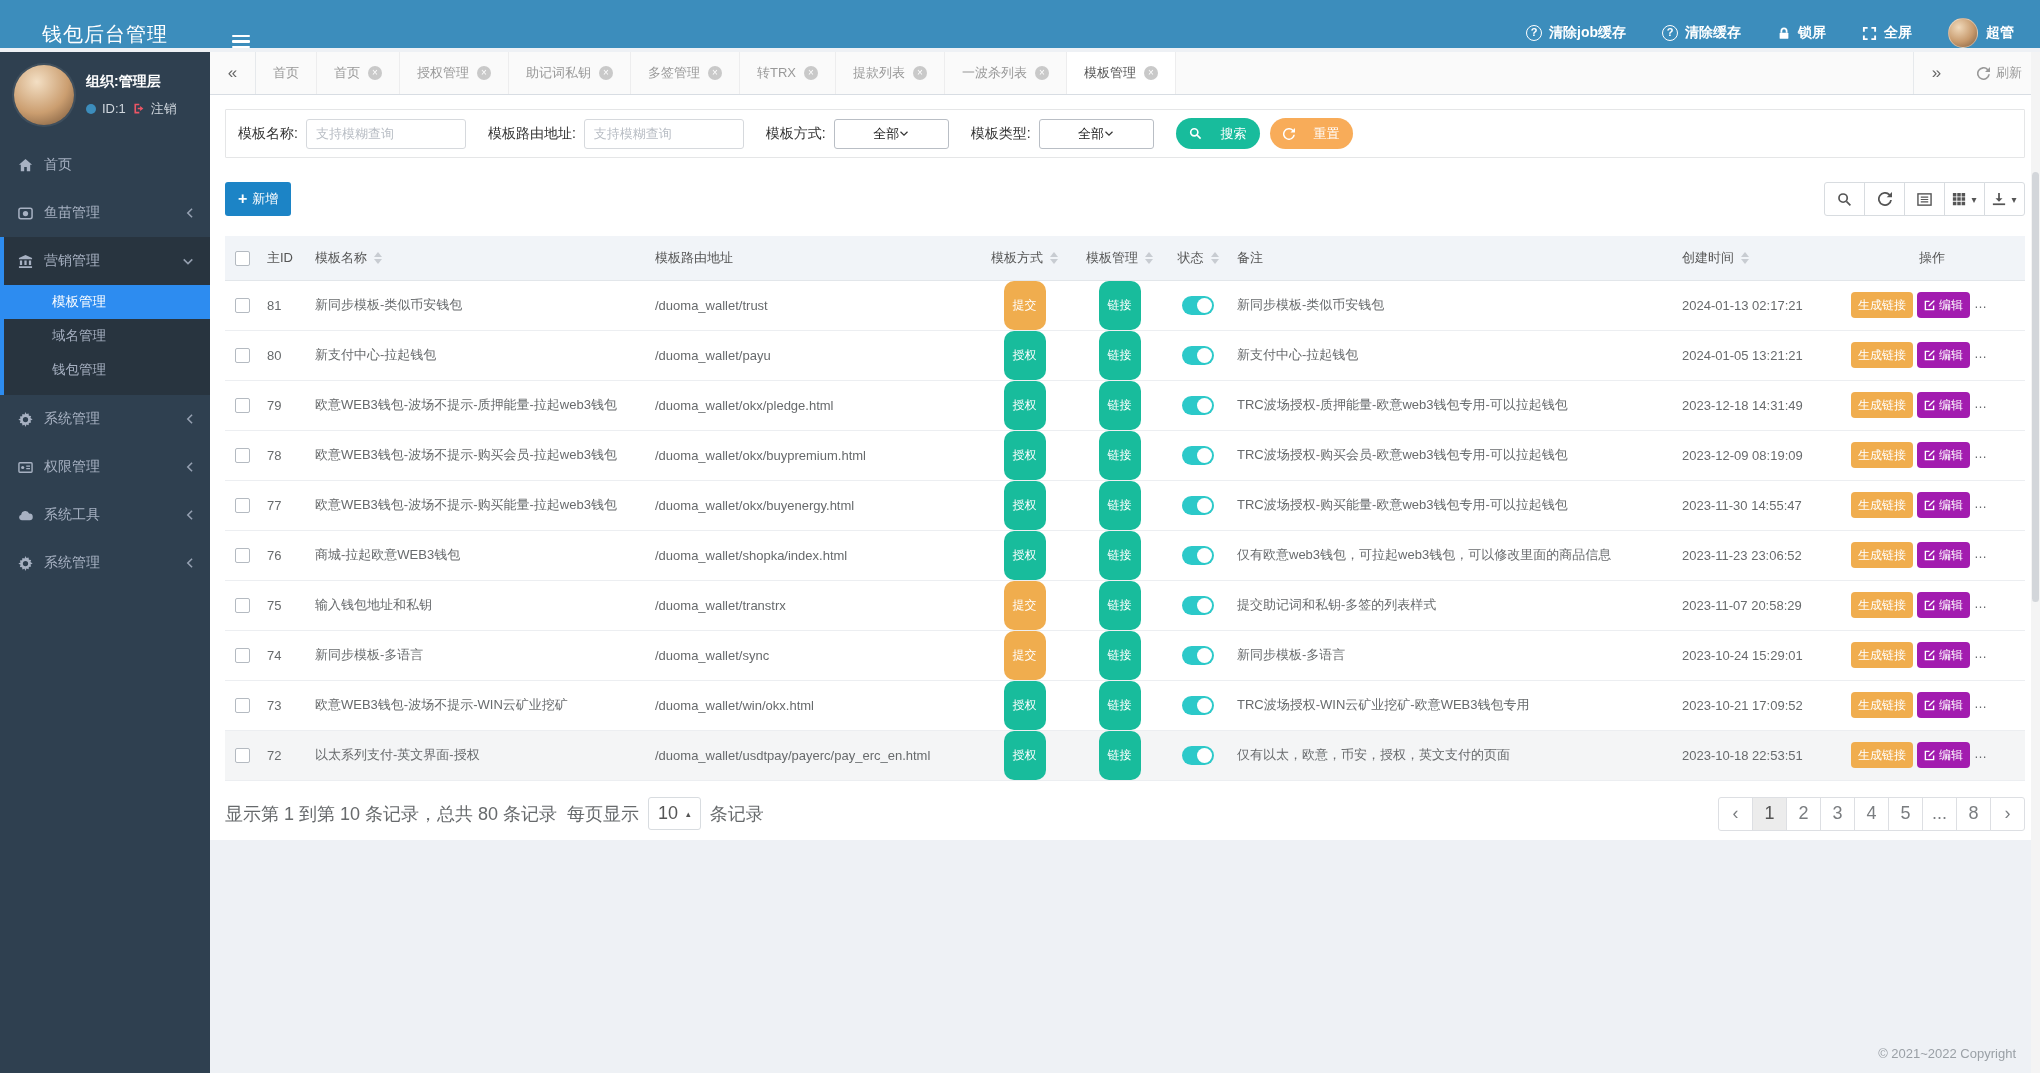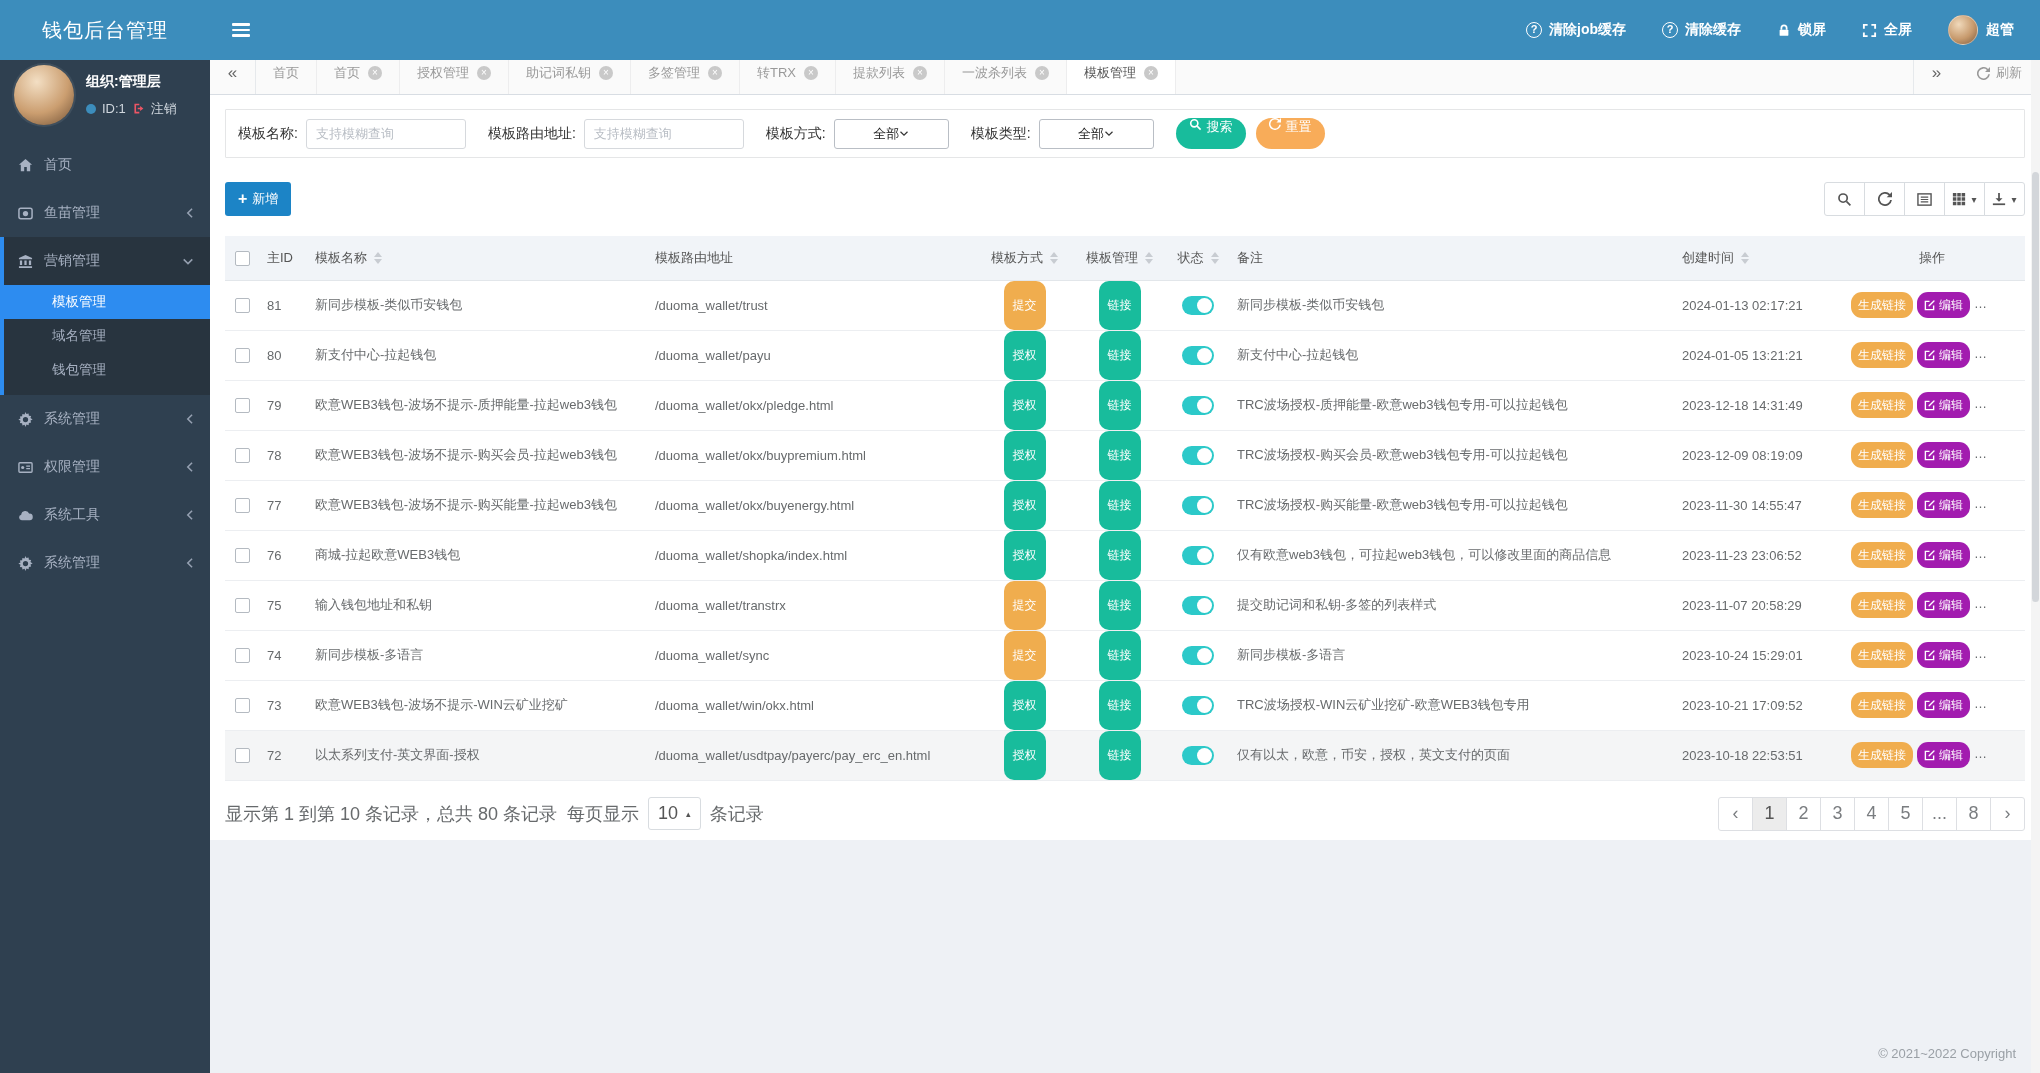--- a/index.html
+++ b/index.html
@@ -1,21 +1,21 @@
 <!DOCTYPE html>
 <html><head>
 <meta charset="utf-8">
 <style>
 *{box-sizing:border-box;margin:0;padding:0}
 html,body{width:2040px;height:1073px}
 body{font-family:"Liberation Sans","DejaVu Sans",sans-serif;position:relative;overflow:hidden;background:#eef1f5;color:#676a6c}
 svg{display:block}
 
 
-.topbar{position:absolute;top:0;left:0;right:0;height:60px;background:#3c8dbc;display:flex;align-items:center;z-index:20}
+.topbar{position:absolute;top:0;left:0;right:0;height:48px;background:#3c8dbc;display:flex;align-items:flex-end;z-index:20}
 .brand{width:210px;color:#fff;font-size:20px;display:flex;align-items:center;justify-content:center;letter-spacing:1px}
 .hamburger{width:62px;display:flex;flex-direction:column;align-items:center;justify-content:center;gap:3px;cursor:pointer}
 .hamburger i{display:block;width:18px;height:2.5px;background:#fff;border-radius:1px}
 .top-menu{margin-left:auto;display:flex;align-items:center;gap:36px;padding-right:26px;color:#fff;font-size:14px;font-weight:bold}
 .top-item{display:flex;align-items:center;gap:7px;cursor:pointer;white-space:nowrap}
 .q-icon{width:16px;height:16px;border:1.5px solid #fff;border-radius:50%;font-size:11px;line-height:13px;text-align:center;font-weight:bold}
 .q-icon::before{content:"?"}
 .top-user{display:flex;align-items:center;gap:8px;cursor:pointer}
 .avatar-sm{width:30px;height:30px;border-radius:50%;background:radial-gradient(circle at 35% 30%,#f0d9bb,#c79a6d 55%,#7c5a3c);border:1px solid rgba(255,255,255,.4)}
 
@@ -49,21 +49,21 @@
 .tab-refresh{display:flex;align-items:center;gap:6px;padding:0 18px;color:#999;cursor:pointer}
 
 
 .panel{background:#fff;height:745px;padding:14px 15px}
 .filter-bar{border:1px solid #e5e6e7;border-radius:1px;padding:8px 12px;display:flex;align-items:center;font-size:14px;color:#333}
 .filter-bar .lbl{margin-right:8px;white-space:nowrap}
 .filter-bar .gap{margin-left:22px}
 .f-input{width:160px;height:30px;border:1px solid #d6d9dd;border-radius:3px;padding:0 9px;font-size:13px;color:#555;outline:none;font-family:inherit}
 .f-input::placeholder{color:#b9bec5}
 .f-select{width:115px;height:30px;border:1px solid #b9bec5;border-radius:3px;display:flex;align-items:center;justify-content:center;padding:0 8px;font-size:13px;color:#222;background:#fff;cursor:pointer}
-.pill{height:31px;border:none;border-radius:16px;color:#fff;font-size:13px;display:inline-flex;gap:5px;padding:0 13px;margin-left:10px;cursor:pointer;font-family:inherit}
+.pill{height:31px;border:none;border-radius:16px;color:#fff;font-size:13px;display:inline-flex;align-items:center;gap:19px;padding:0 13px;margin-left:10px;cursor:pointer;font-family:inherit}
 .pill.search{background:#18bc9c}
 .pill.reset{background:#f8ac59}
 
 .toolbar{margin-top:24px;display:flex;align-items:center}
 .btn-add{background:#1c84c6;color:#fff;border:none;border-radius:3px;height:34px;padding:0 13px;font-size:13px;display:inline-flex;align-items:center;gap:5px;cursor:pointer;font-family:inherit}
 .btn-add::before{content:"+";font-weight:bold;font-size:16px;line-height:1}
 .tool-group{margin-left:auto;display:flex}
 .tool-btn{width:41px;height:34px;background:#fff;border:1px solid #d8dce0;display:flex;align-items:center;justify-content:center;gap:3px;color:#555;cursor:pointer;margin-left:-1px}
 .tool-btn:first-child{border-radius:3px 0 0 3px;margin-left:0}
 .tool-btn:last-child{border-radius:0 3px 3px 0}
@@ -78,21 +78,21 @@
 .cb{display:inline-block;width:15px;height:15px;border:1px solid #b4bac1;border-radius:2px;background:#fff;vertical-align:middle;cursor:pointer}
 .sort{display:inline-flex;flex-direction:column;margin-left:7px;vertical-align:middle;gap:2px}
 .sort::before{content:"";border-left:4px solid transparent;border-right:4px solid transparent;border-bottom:5px solid #c8ccd2}
 .sort::after{content:"";border-left:4px solid transparent;border-right:4px solid transparent;border-top:5px solid #c8ccd2}
 .badge{display:inline-block;padding:16px 9px;border-radius:10px;color:#fff;font-size:12px}
 .badge.orange{background:#f0ad4e}
 .badge.green{background:#18bc9c}
 .toggle{display:inline-block;width:32px;height:19px;border-radius:10px;background:#2cc9c9;position:relative;cursor:pointer;vertical-align:middle}
 .toggle::after{content:"";position:absolute;right:2px;top:2px;width:15px;height:15px;border-radius:50%;background:#fff}
 .acts{text-align:center}
-.act{border:none;border-radius:11px;color:#fff;font-size:12px;height:26px;padding:0 7px;margin-left:4px;cursor:pointer;display:inline-flex;align-items:center;gap:4px;font-family:inherit;vertical-align:middle}
+.act{border:none;border-radius:4px;color:#fff;font-size:12px;height:26px;padding:0 7px;margin-left:4px;cursor:pointer;display:inline-flex;align-items:center;gap:4px;font-family:inherit;vertical-align:middle}
 .act.orange{background:#f0ad4e}
 .act.green{background:#a21caf}
 .act.red{background:#ed5565}
 
 
 .pager-row{display:flex;align-items:center;margin-top:16px;font-size:18px;color:#676a6c}
 .per-page{display:inline-flex;align-items:center;gap:8px;border:1px solid #d8dce0;border-radius:3px;height:33px;padding:0 9px;margin:0 9px;color:#555;cursor:pointer;background:#fff}
 .per-page::after{content:"▴";font-size:9px;color:#555}
 .pages{margin-left:auto;display:flex}
 .page{min-width:35px;height:34px;border:1px solid #dddfe3;background:#fff;display:flex;align-items:center;justify-content:center;color:#7a7d80;margin-left:-1px;cursor:pointer;padding:0 6px}

